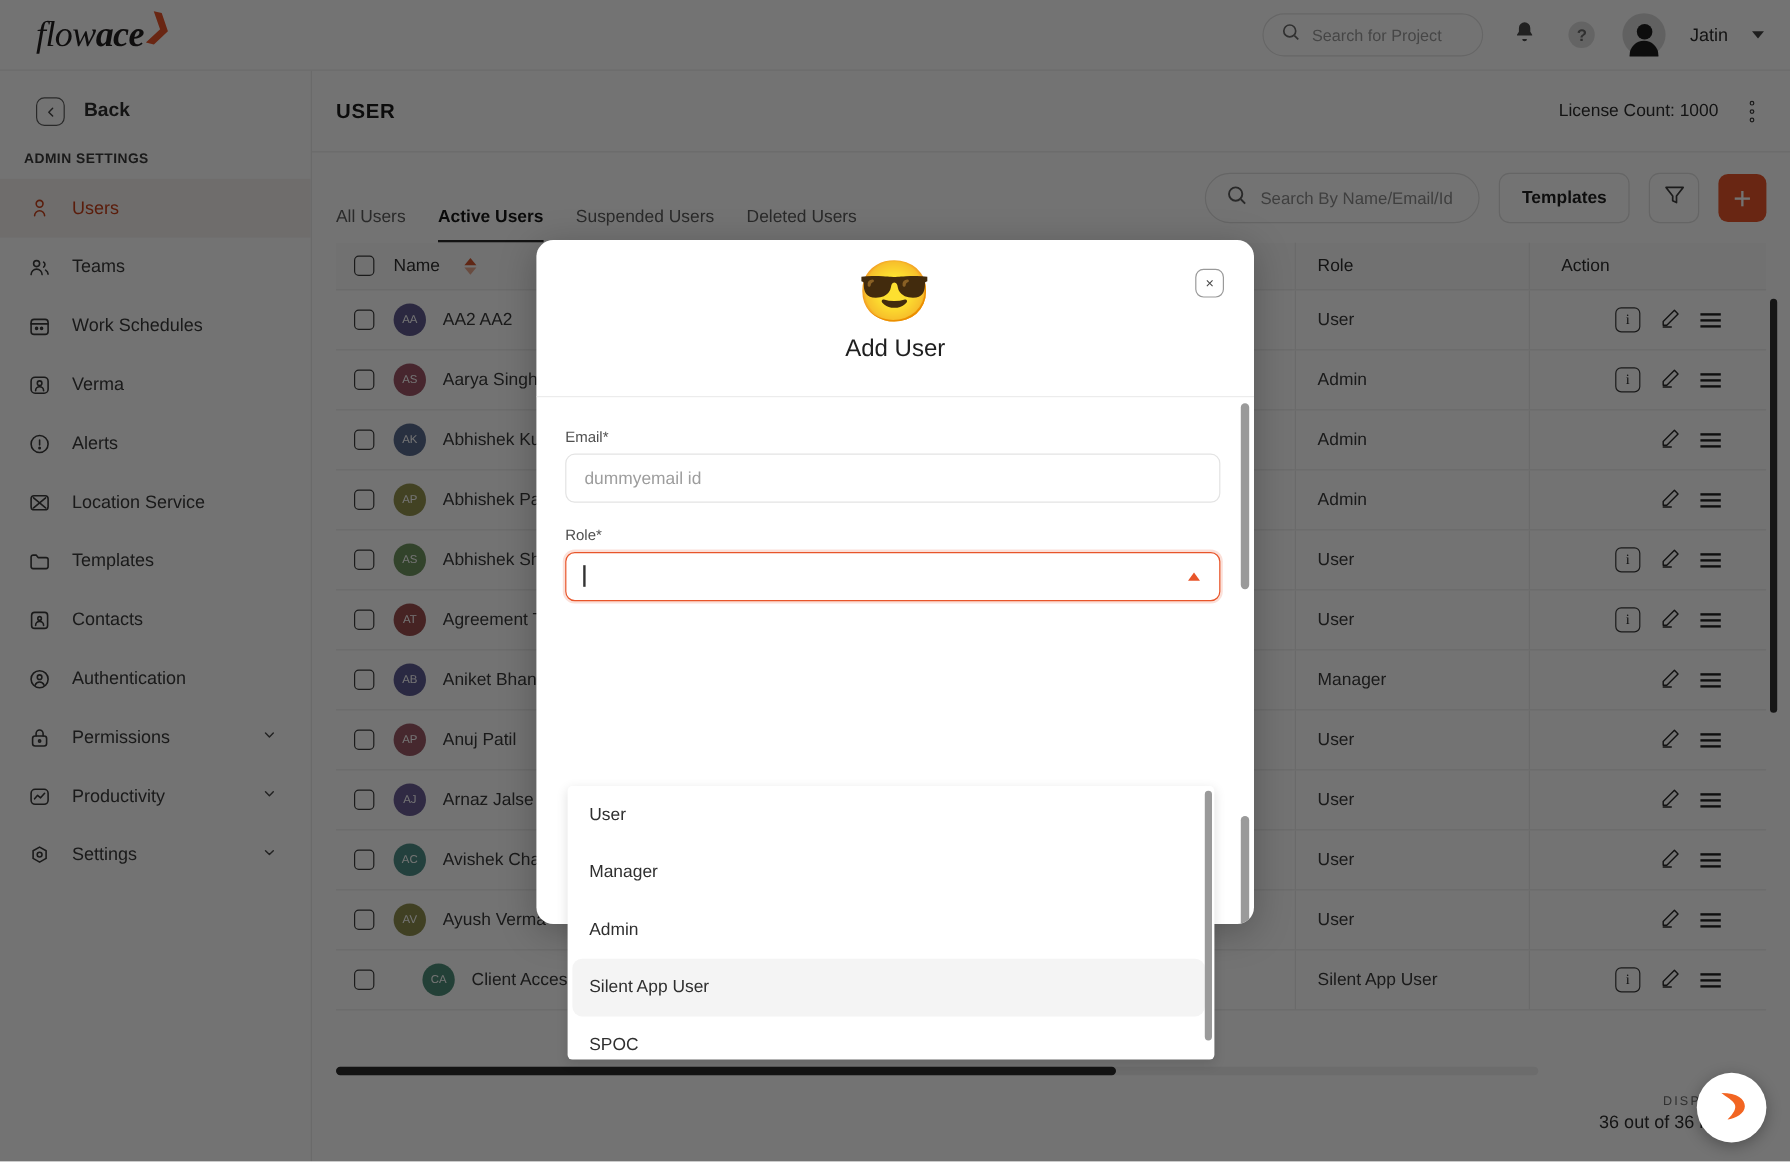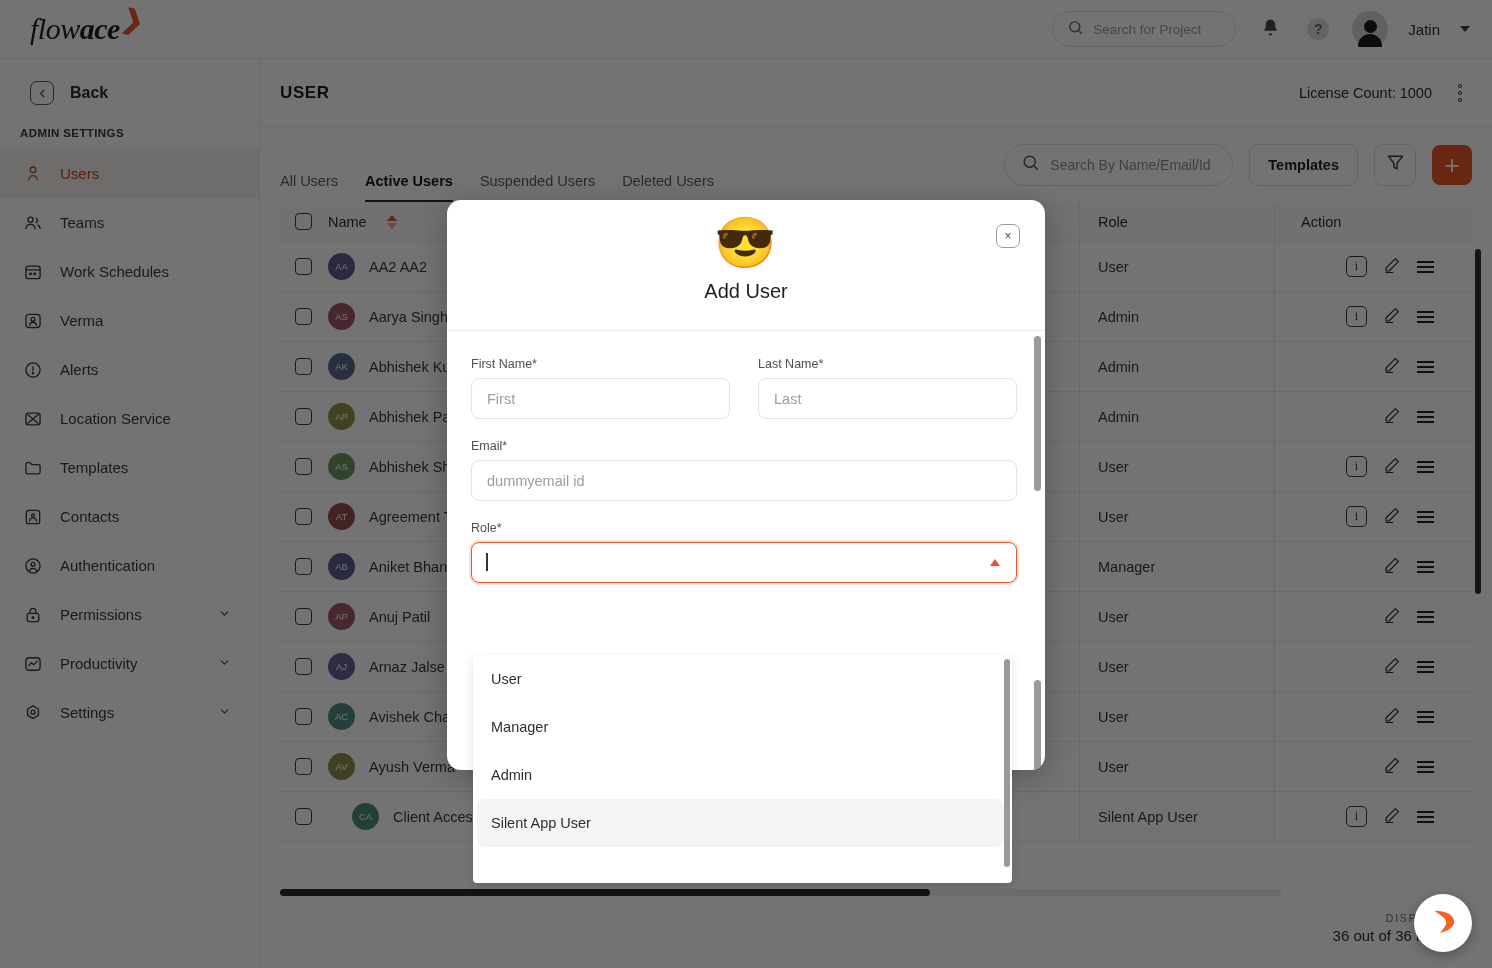--- a/index.html
+++ b/index.html
@@ -12,21 +12,21 @@
 
   
   #page { position: absolute; inset: 0; background: #ffffff; }
 
   
   .topbar {
     position: absolute; top: 0; left: 0; right: 0; height: 59px;
     background: #ffffff; border-bottom: 1px solid #ececec;
     display: flex; align-items: center;
   }
-  .logo { margin-left: 30px; display: flex; align-items: flex-start; font-size: 30px; }
+  .logo { margin-left: 30px; display: flex; align-items: center; font-size: 30px; }
   .logo .flow { font-family: "Liberation Serif", serif; font-style: italic; font-weight: 400; color: #231f20; letter-spacing: -0.5px; }
   .logo .ace { font-family: "Liberation Serif", serif; font-style: italic; font-weight: 700; color: #231f20; letter-spacing: -0.5px; }
   .logo .swoosh { margin-left: 2px; color: #e8552a; font-size: 26px; font-weight: 700; transform: translateY(-7px) rotate(14deg); display: inline-block; }
 
   .topbar-right { margin-left: auto; margin-right: 22px; display: flex; align-items: center; gap: 20px; }
   .proj-search {
     width: 184px; height: 36px; border: 1px solid #e2e2e2; border-radius: 19px;
     display: flex; align-items: center; padding: 0 14px; gap: 9px;
   }
   .proj-search input {
@@ -716,30 +716,20 @@
 
   <div class="overlay"></div>
 
   <div class="modal">
     <div class="modal-head">
       <div class="emoji">😎</div>
       <div class="modal-title">Add User</div>
       <div class="modal-close">×</div>
     </div>
     <div class="modal-body">
-      <div class="frm-row">
-        <div class="fld">
-          <div class="fld-lbl">First Name*</div>
-          <input class="fld-in" value="" placeholder="First" style="">
-        </div>
-        <div class="fld">
-          <div class="fld-lbl">Last Name*</div>
-          <input class="fld-in" value="" placeholder="Last" style="">
-        </div>
-      </div>
       <div class="fld" style="margin-bottom:20px">
         <div class="fld-lbl">Email*</div>
         <input class="fld-in" value="" placeholder="dummyemail id" style="">
       </div>
       <div class="fld">
         <div class="fld-lbl">Role*</div>
         <div class="sel-wrap">
           <input class="fld-in focus" value="" style="">
           <span class="caretblink"></span>
           <span class="sel-caret"></span>
@@ -749,20 +739,21 @@
     <div class="modal-scrollbar"></div>
     <div class="modal-inner-scrollbar"></div>
   </div>
 
   <div class="dd">
     <div id="dd-list">
         <div class="dd-item">User</div>
         <div class="dd-item">Manager</div>
         <div class="dd-item">Admin</div>
         <div class="dd-item hl">Silent App User</div>
+        <div class="dd-item">SPOC</div>
       </div>
     <div class="dd-scroll"></div>
   </div>
 
   <div class="chatbtn">
     <span>
       <svg width="34" height="34" viewBox="0 0 40 40">
           <path d="M10 8 C26 8 33 14 33 21 C33 28 24 33 16 34 C22 28 25 23 23 19 C21 15 15 12 10 8 Z" fill="#f26522"></path>
         </svg>
     </span>

